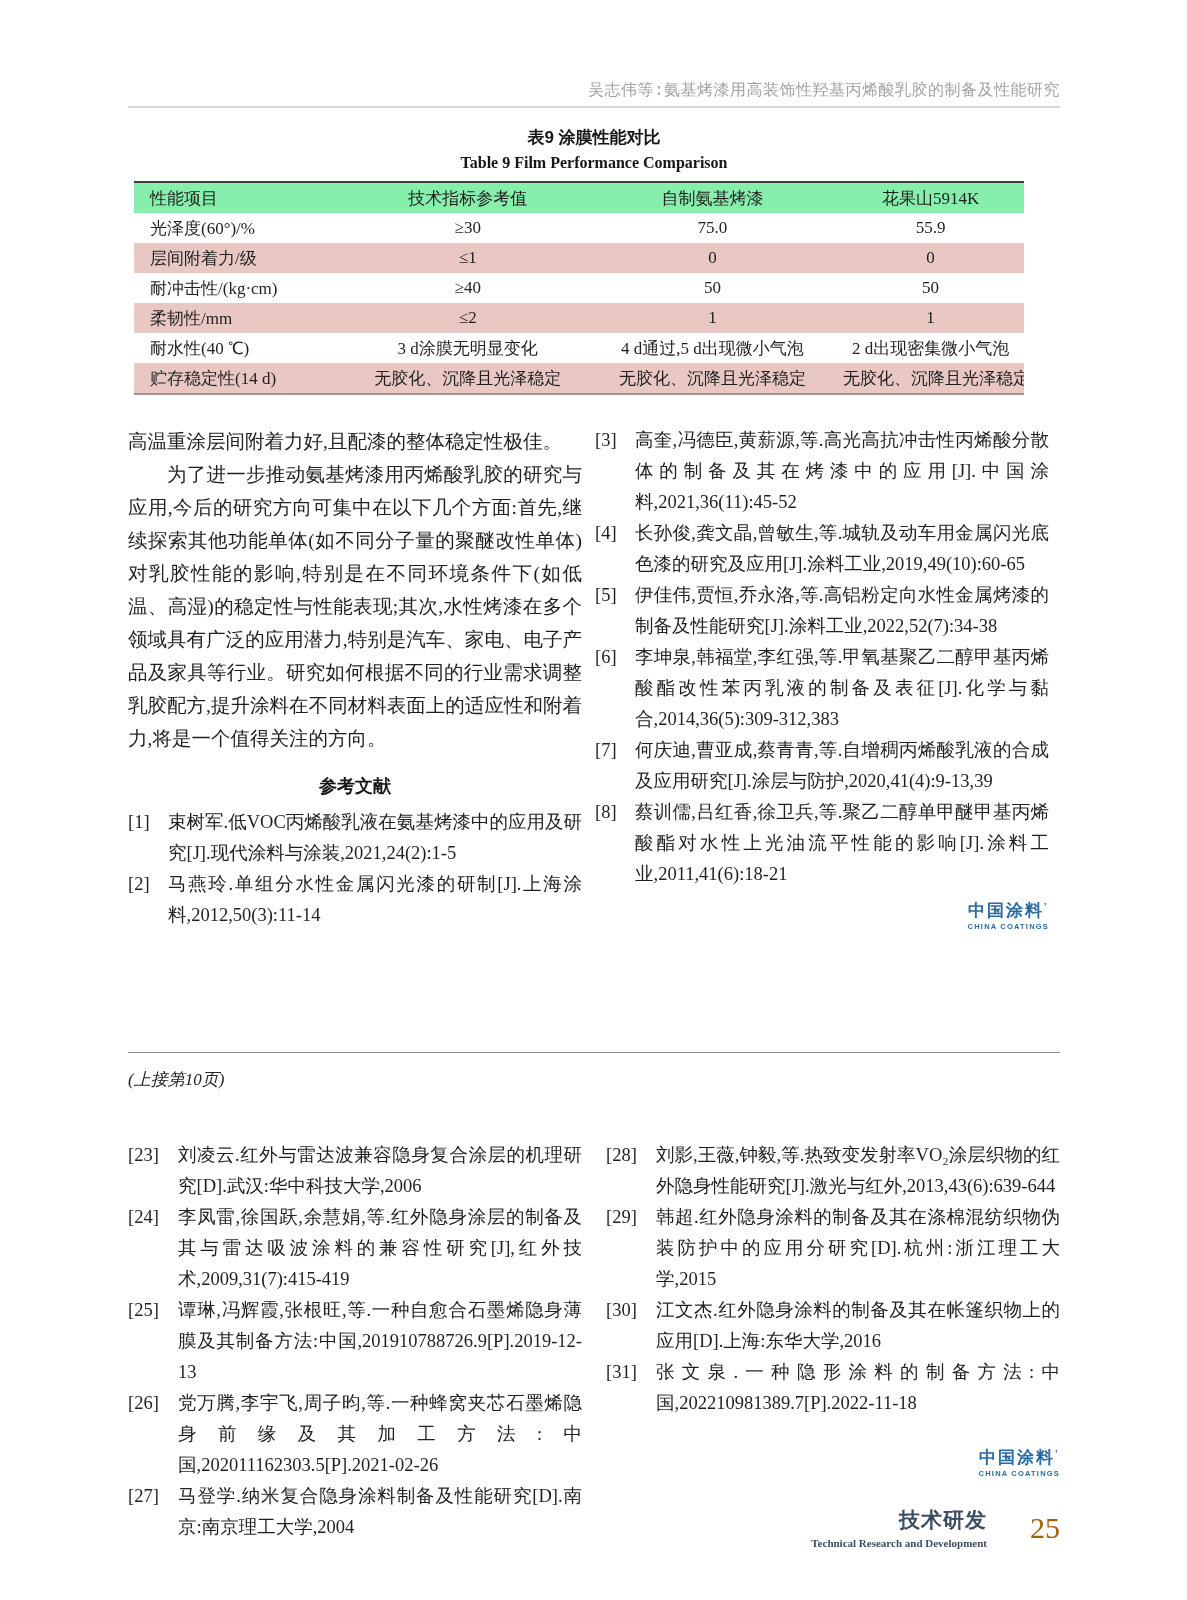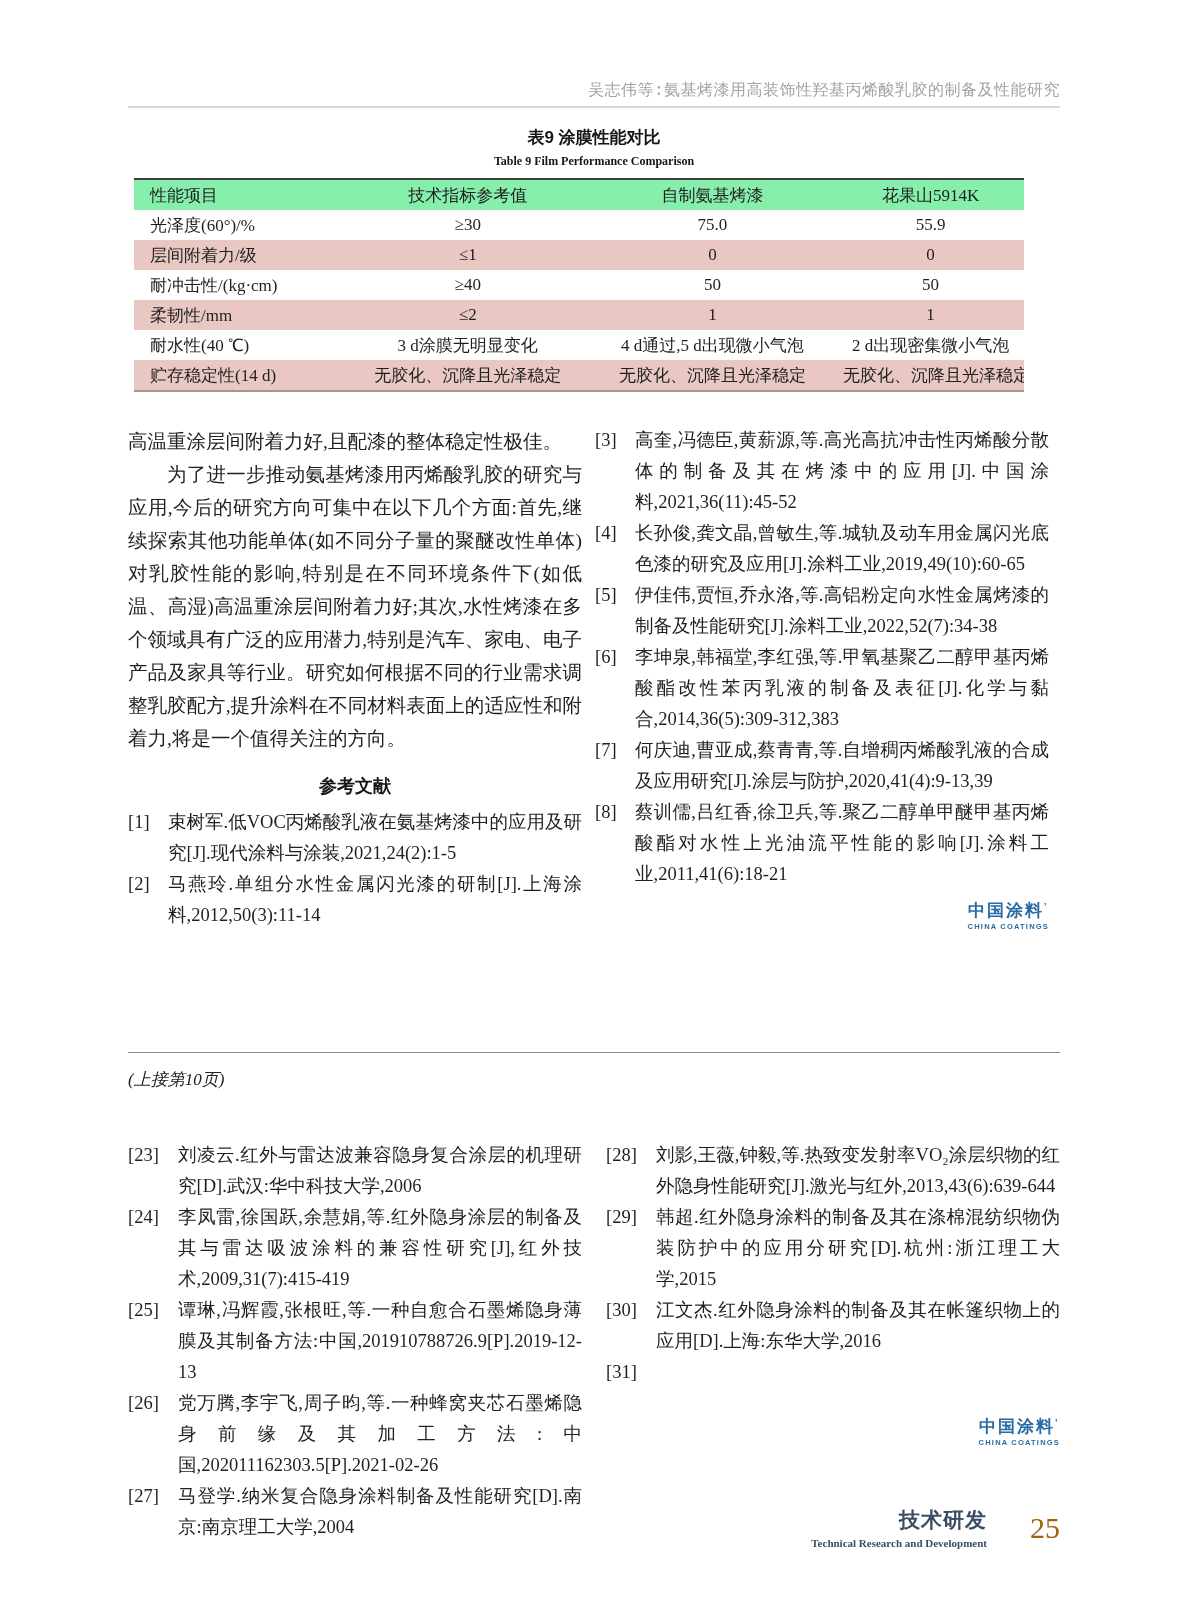--- a/index.html
+++ b/index.html
@@ -20,21 +20,21 @@
   }
 
   
   .table-block{position:absolute;top:126px;left:128px;width:932px;}
   .tbl-title-zh{
     text-align:center;font-family:"Liberation Sans", sans-serif;
     font-weight:bold;font-size:17px;color:#161616;
   }
   .tbl-title-en{
     text-align:center;font-family:"Liberation Serif", serif;
-    font-weight:bold;font-size:12px;margin-top:5px;color:#161616;
+    font-weight:bold;font-size:16px;margin-top:5px;color:#161616;
   }
   table.perf{
     width:890px;margin:9px 0 0 6px;border-collapse:collapse;
     font-size:17px;table-layout:fixed;
     border-top:2px solid #3f3f3f;border-bottom:2px solid #a9928f;
   }
   table.perf th, table.perf td{
     height:28px;padding:1px 6px;font-weight:normal;text-align:center;
     overflow:hidden;white-space:nowrap;
   }
@@ -172,21 +172,21 @@
           <td>无胶化、沉降且光泽稳定</td>
           <td>无胶化、沉降且光泽稳定</td>
         </tr>
       </tbody>
   </table>
 </div>
 
 <div class="twocol top-section">
   <div class="col">
     <p class="body-p">高温重涂层间附着力好,且配漆的整体稳定性极佳。</p>
-    <p class="body-p p-indent">为了进一步推动氨基烤漆用丙烯酸乳胶的研究与应用,今后的研究方向可集中在以下几个方面:首先,继续探索其他功能单体(如不同分子量的聚醚改性单体)对乳胶性能的影响,特别是在不同环境条件下(如低温、高湿)高温重涂层间附着力好;其次,水性烤漆在多个领域具有广泛的应用潜力,特别是汽车、家电、电子产品及家具等行业。研究如何根据不同的行业需求调整乳胶配方,提升涂料在不同材料表面上的适应性和附着力,将是一个值得关注的方向。</p>
+    <p class="body-p p-indent">为了进一步推动氨基烤漆用丙烯酸乳胶的研究与应用,今后的研究方向可集中在以下几个方面:首先,继续探索其他功能单体(如不同分子量的聚醚改性单体)对乳胶性能的影响,特别是在不同环境条件下(如低温、高湿)的稳定性与性能表现;其次,水性烤漆在多个领域具有广泛的应用潜力,特别是汽车、家电、电子产品及家具等行业。研究如何根据不同的行业需求调整乳胶配方,提升涂料在不同材料表面上的适应性和附着力,将是一个值得关注的方向。</p>
     <div class="refs-heading">参考文献</div>
     <div>
         <div class="ref-item">
           <span class="ref-label">[1]</span>
           <span class="ref-text">束树军.低VOC丙烯酸乳液在氨基烤漆中的应用及研究[J].现代涂料与涂装,2021,24(2):1-5</span>
         </div>
         <div class="ref-item">
           <span class="ref-label">[2]</span>
           <span class="ref-text">马燕玲.单组分水性金属闪光漆的研制[J].上海涂料,2012,50(3):11-14</span>
         </div>
@@ -265,20 +265,21 @@
         <div class="ref-item">
           <span class="ref-label">[29]</span>
           <span class="ref-text">韩超.红外隐身涂料的制备及其在涤棉混纺织物伪装防护中的应用分研究[D].杭州:浙江理工大学,2015</span>
         </div>
         <div class="ref-item">
           <span class="ref-label">[30]</span>
           <span class="ref-text">江文杰.红外隐身涂料的制备及其在帐篷织物上的应用[D].上海:东华大学,2016</span>
         </div>
         <div class="ref-item">
           <span class="ref-label">[31]</span>
+          <span class="ref-text">张文泉.一种隐形涂料的制备方法:中国,202210981389.7[P].2022-11-18</span>
         </div>
       </div>
     <div class="logo-wrap" style="margin-top:30px;">
       <div class="logo">
         <div class="logo-zh"><span>中国涂料</span><span class="logo-tick">’</span></div>
         <div class="logo-en">CHINA COATINGS</div>
       </div>
     </div>
   </div>
 </div>

